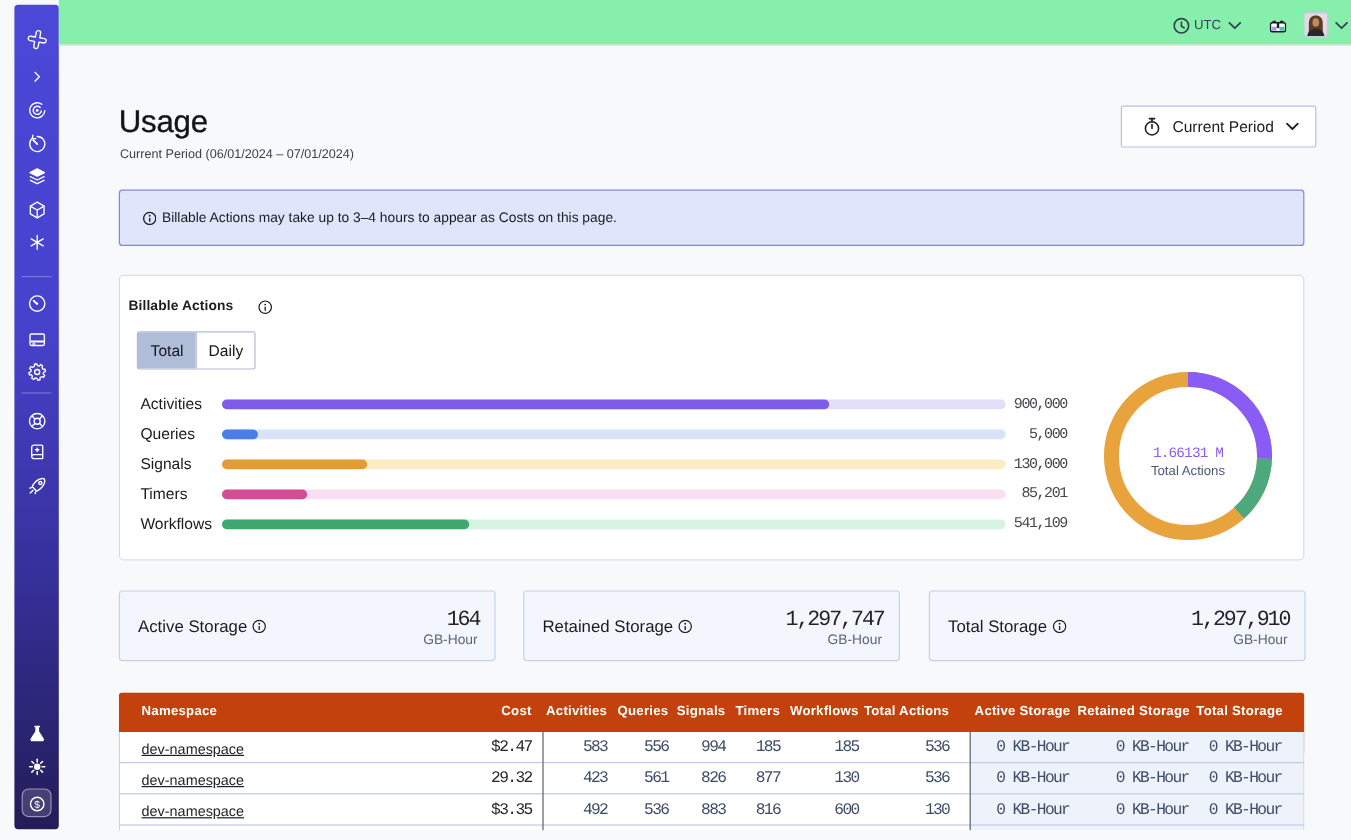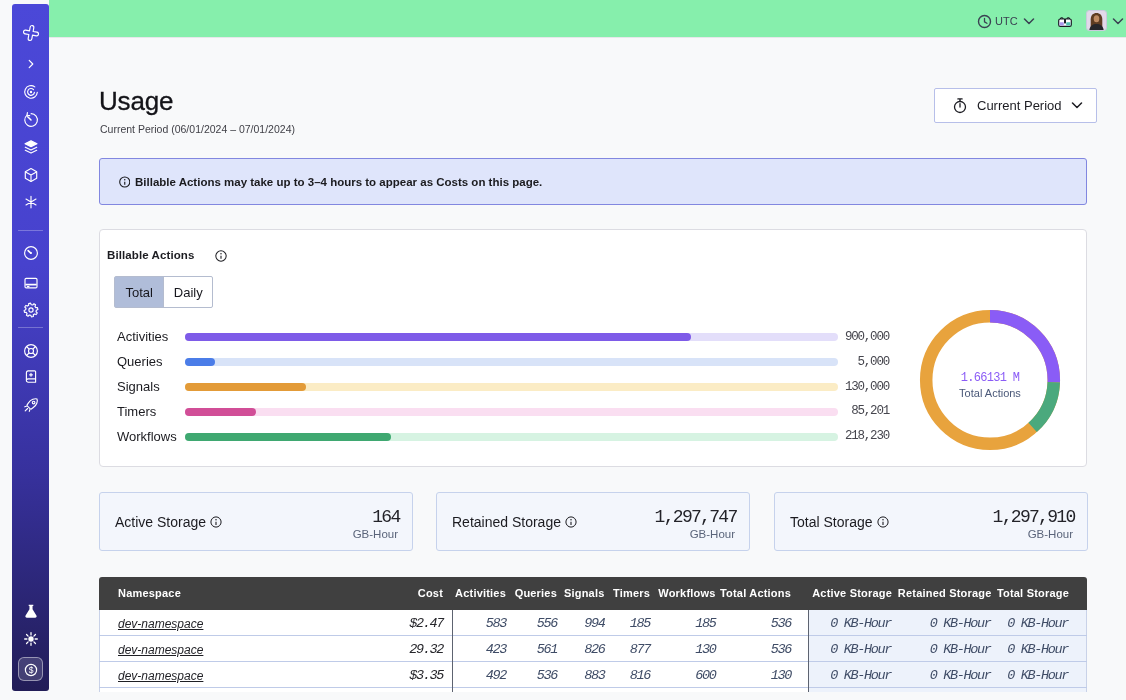--- a/index.html
+++ b/index.html
@@ -14,47 +14,47 @@
 
 #topbar { position:absolute; left:49px; top:0; width:1077px; height:38px; background:#86efac; border-bottom:1px solid #e7e7ea; }
 
 #h1 { left:99px; top:86px; font-size:26px; color:#141419; letter-spacing:-0.2px; -webkit-text-stroke:0.3px #141419; }
 #sub { left:100px; top:123px; font-size:10.5px; color:#3f3f46; }
 
 #pbtn { left:934px; top:88px; width:163px; height:35px; background:#fff; border:1px solid #b7bfe9; border-radius:2px; display:flex; align-items:center; }
 #pbtn span { font-size:13px; color:#1c1c22; margin-left:9px; }
 
 #banner { left:99px; top:158px; width:988px; height:47px; background:#dfe5fb; border:1px solid #8287e0; border-radius:3px; display:flex; align-items:center; }
-#banner span { font-size:11.5px; color:#1b1b1f; margin-left:5px;font-weight:bold; }
+#banner span { font-size:11.5px; color:#1b1b1f; margin-left:5px; }
 
 #card { left:99px; top:229px; width:988px; height:238px; background:#fff; border:1px solid #dcdce2; border-radius:4px; }
 #cardtitle { left:107px; top:249px; font-size:11.5px; font-weight:bold; color:#1c1c21; letter-spacing:0.1px; }
 #tabs { left:114px; top:276px; width:99px; height:32px; border:1px solid #b4bccf; border-radius:2px; display:flex; }
 #tabs .tab { width:49.5px; height:30px; font-size:13px; display:flex; align-items:center; justify-content:center; color:#17171d; }
 #tabs .active { background:#b0bdd9; }
 .blabel { position:absolute; left:117px; font-size:13px; color:#1b1b20; height:14px; line-height:14px; }
 .btrack { position:absolute; left:185px; width:653px; height:8px; border-radius:4px; }
 .bfill { position:absolute; left:0; top:0; height:8px; border-radius:4px; }
 .bval { position:absolute; font-size:12.5px; letter-spacing:-1.2px; color:#46464e; width:102px; text-align:right; height:13px; line-height:13px; }
 
 #dnum { left:940px; top:371px; width:100px; text-align:center; font-size:12px; letter-spacing:-0.7px; color:#8b5cf6; }
 #dlab { left:940px; top:387px; width:100px; text-align:center; font-size:11px; color:#4a5878; }
 
 .scard { position:absolute; top:492px; width:314px; height:59px; background:#f3f6fc; border:1px solid #c6d2ec; border-radius:3px; }
 .slabel { position:absolute; left:15px; top:21px; font-size:14px; color:#1b1b20; height:16px; line-height:16px; }
 .sval { position:absolute; right:12.5px; top:13.5px; font-size:18px; letter-spacing:-1.7px; color:#232329; height:20px; line-height:20px;text-align:center; }
 .sunit { position:absolute; right:14px; top:35px; font-size:11.5px; color:#5a647a; }
 
 #table { position:absolute; left:99px; top:577px; width:988px; height:115px; overflow:hidden; }
-#thead { position:absolute; left:0; top:0; width:988px; height:50px; background:#404040; border-radius:3px 3px 0 0; }
+#thead { position:absolute; left:0; top:0; width:988px; height:50px; background:#c2410c; border-radius:3px 3px 0 0; }
 #thead span { position:absolute; top:0; height:33px; line-height:33px; font-size:11px; font-weight:bold; color:#fff; letter-spacing:0.2px; }
 #tbody { position:absolute; left:0; top:33px; width:988px; height:82px; background:#fff; border-left:1px solid #c9d2e8; border-right:1px solid #c9d2e8; }
 #storbg { position:absolute; left:709px; top:33px; width:278px; height:82px; background:#edf2fb; }
 .trow { position:absolute; left:0; width:988px; height:26px; border-bottom:1px solid #bfcbe8; }
-.trow span { position:absolute; top:0.5px; height:26px; line-height:26px;font-style:italic; }
+.trow span { position:absolute; top:0.5px; height:26px; line-height:26px; }
 .tlink { font-size:12px; color:#1f1f24; text-decoration:underline; }
 .tnum { font-family:"Liberation Mono", monospace; font-size:13.5px; letter-spacing:-1.35px; color:#3f4c66; text-align:right; }
 .tcost { font-family:"Liberation Mono", monospace; font-size:13.5px; letter-spacing:-1.35px; color:#27272c; text-align:right; }
 .vline { position:absolute; top:33px; width:1px; height:82px; background:#5d6370; }
 </style></head><body>
 <div id="sidebar">
     <svg style="top:20px" width="18" height="18" viewBox="0 0 18 18">
       <g transform="rotate(10 9 9)">
         <path d="M7.15 3.3 A1.85 1.85 0 0 1 10.85 3.3 L10.85 7.15 L14.7 7.15 A1.85 1.85 0 0 1 14.7 10.85 L10.85 10.85 L10.85 14.7 A1.85 1.85 0 0 1 7.15 14.7 L7.15 10.85 L3.3 10.85 A1.85 1.85 0 0 1 3.3 7.15 L7.15 7.15 Z" stroke="#ffffff" stroke-width="1.15" fill="none" stroke-linecap="round" stroke-linejoin="round"></path>
       </g>
@@ -211,21 +211,21 @@
 <div class="bval mono" style="left:787px;top:380.5px">130,000</div>
 <div class="blabel" style="top:404.5px">Timers</div>
 <div class="btrack" style="top:407.5px;background:#fadef1">
     <div class="bfill" style="width:71px;background:#d14e97"></div>
   </div>
 <div class="bval mono" style="left:787px;top:405.0px">85,201</div>
 <div class="blabel" style="top:429.5px">Workflows</div>
 <div class="btrack" style="top:432.5px;background:#d6f3e2">
     <div class="bfill" style="width:206px;background:#3fa871"></div>
   </div>
-<div class="bval mono" style="left:787px;top:430.0px">218,230</div>
+<div class="bval mono" style="left:787px;top:430.0px">541,109</div>
 <svg class="abs" style="left:915px;top:305px" width="150" height="150" viewBox="0 0 150 150">
     <circle cx="75" cy="75" r="63.8" fill="none" stroke="#e8a33d" stroke-width="12.5"></circle>
     <circle cx="75" cy="75" r="63.8" fill="none" stroke="#8a5cf6" stroke-width="12.5" stroke-dasharray="102.4 298.5" transform="rotate(-90 75 75)"></circle>
     <circle cx="75" cy="75" r="63.8" fill="none" stroke="#4ba97d" stroke-width="12.5" stroke-dasharray="51.2 349.7" transform="rotate(2 75 75)"></circle>
   </svg>
 <div class="abs mono" id="dnum">1.66131 M</div>
 <div class="abs" id="dlab">Total Actions</div>
 <div class="scard" style="left:99px">
     <div class="slabel">Active Storage</div>
     <div class="sval mono">164</div>

